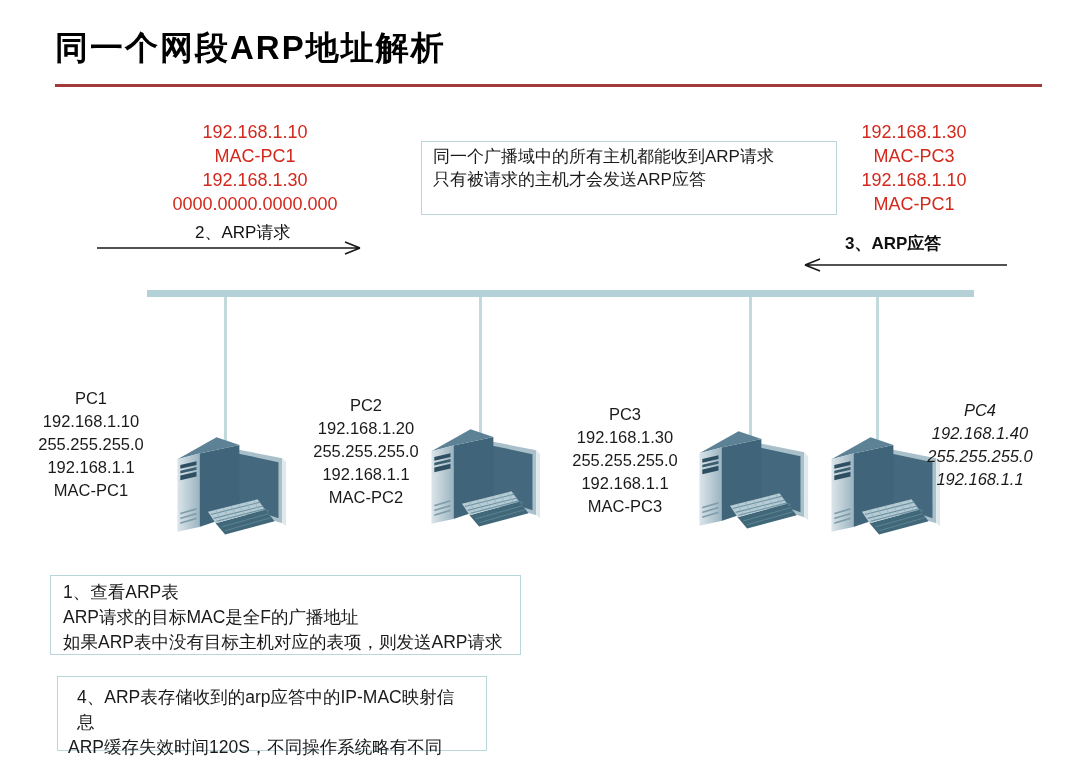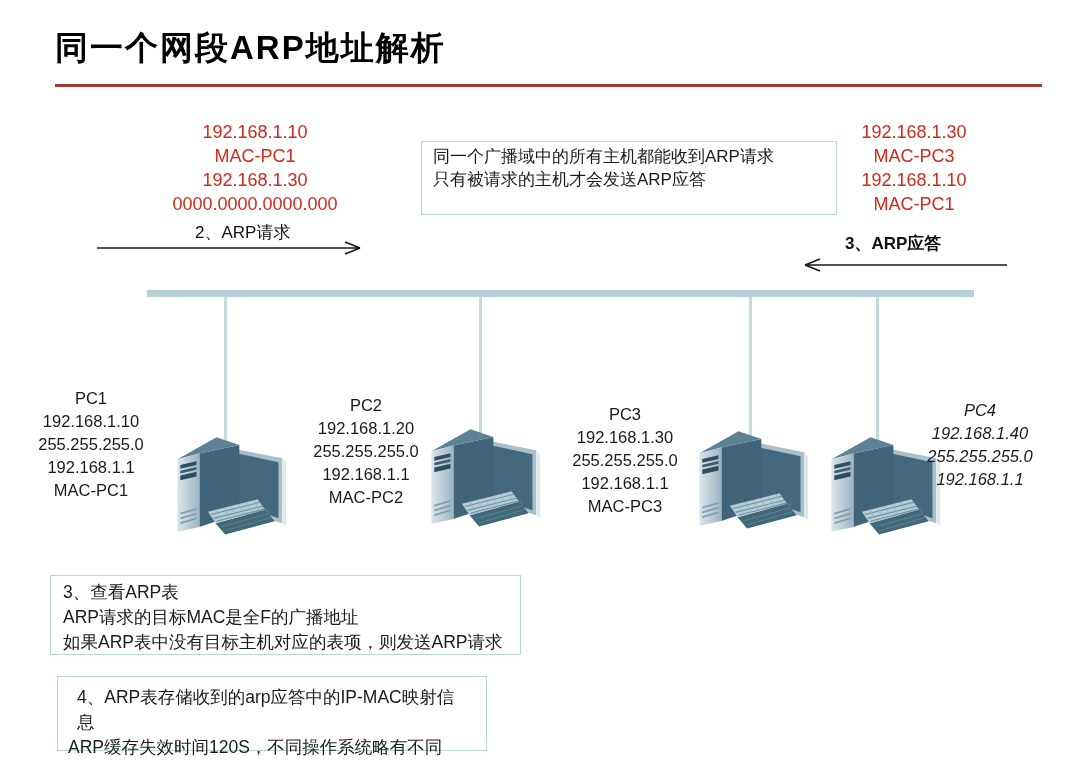--- a/index.html
+++ b/index.html
@@ -136,21 +136,21 @@
     <div>PC4</div>
     <div>192.168.1.40</div>
     <div>255.255.255.0</div>
     <div>192.168.1.1</div>
   </div>
   <svg class="abs pc" style="left:820px;top:424px;" width="122" viewBox="0 0 128 118">
       <use href="#pc-icon-def"></use>
     </svg>
 
   <div class="abs note-box note1">
-    <div>3、查看ARP表</div>
+    <div>1、查看ARP表</div>
     <div>ARP请求的目标MAC是全F的广播地址</div>
     <div>如果ARP表中没有目标主机对应的表项，则发送ARP请求</div>
   </div>
 
   <div class="abs note-box note2">
     <div class="indent">4、ARP表存储收到的arp应答中的IP-MAC映射信息</div>
     <div>ARP缓存失效时间120S，不同操作系统略有不同</div>
   </div>
 
 </div>

